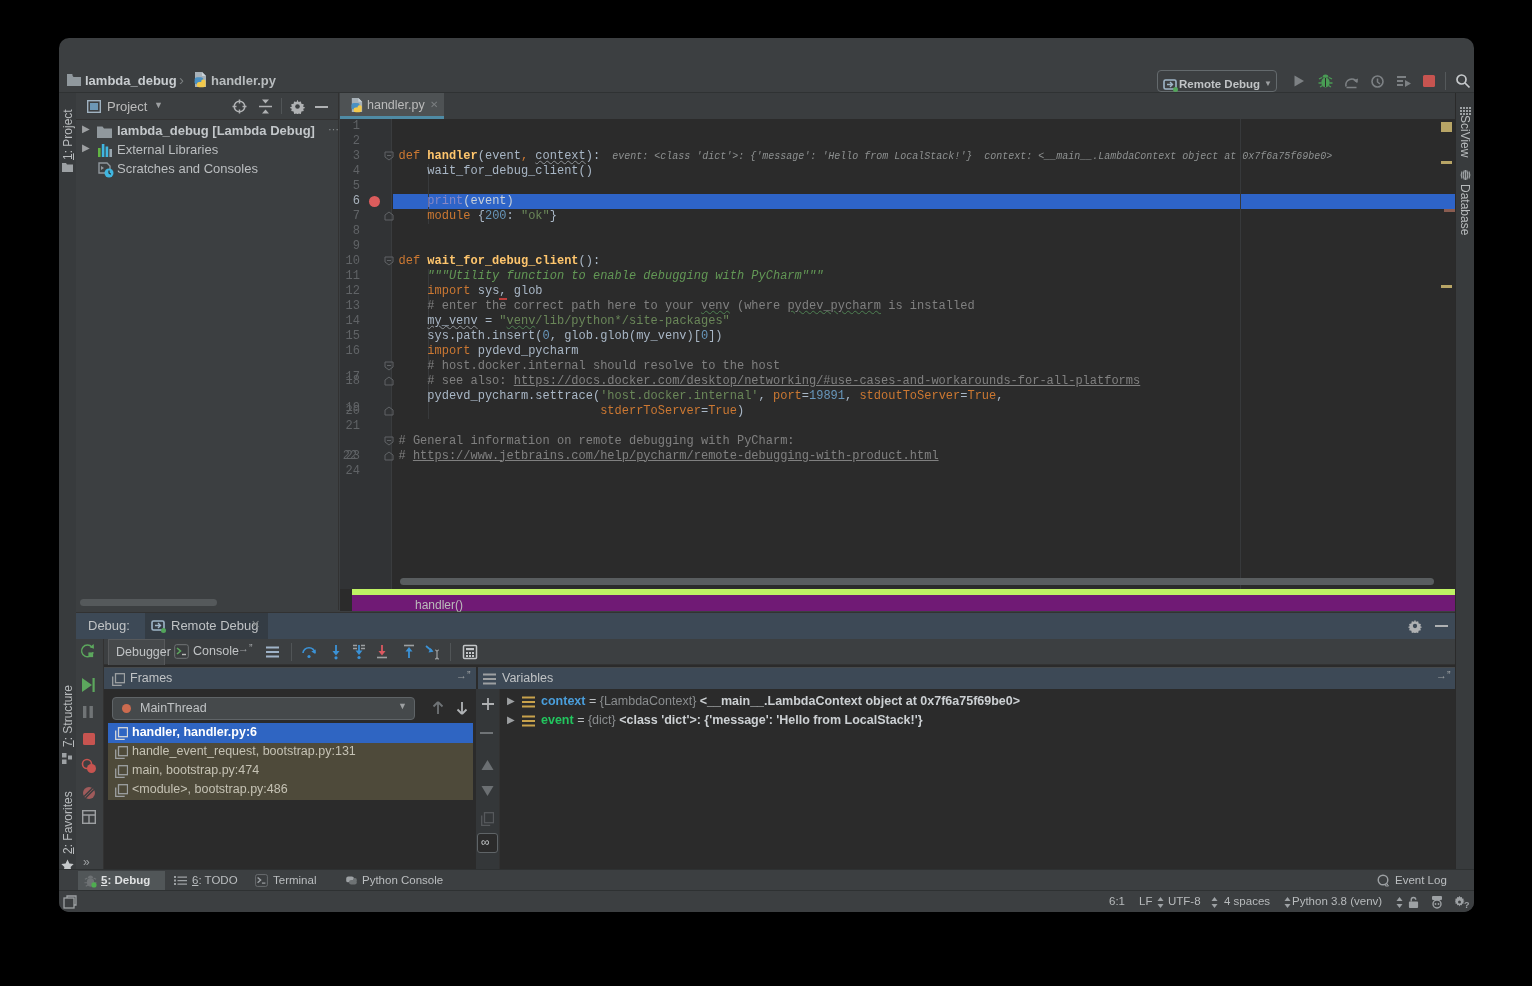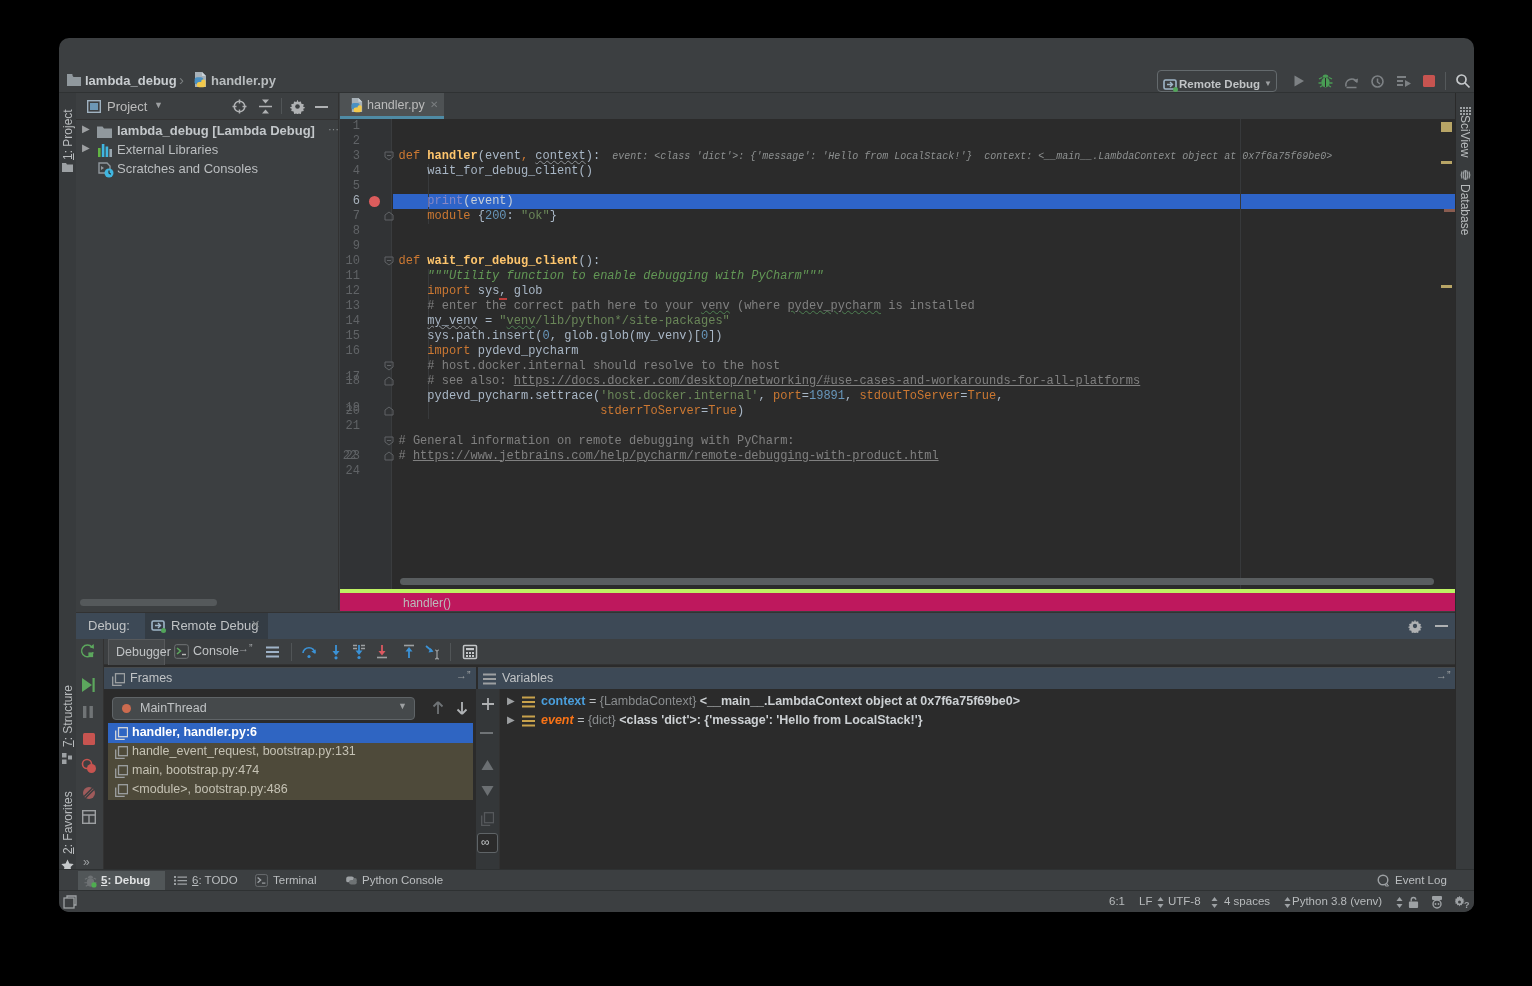--- a/index.html
+++ b/index.html
@@ -286,21 +286,21 @@
         <div class="abs" style="left:28.5px;top:76.5px;width:11px;height:11px;border-radius:50%;background:#db5c5c;"></div>
 
         <div class="abs" style="left:1101px;top:3px;width:11px;height:10px;background:#b8a566;"></div>
         <div class="abs" style="left:1101px;top:42px;width:11px;height:3px;background:#b8a566;"></div>
         <div class="abs" style="left:1104px;top:90px;width:11px;height:3px;background:#8a5c50;"></div>
         <div class="abs" style="left:1101px;top:166px;width:11px;height:3px;background:#b8a566;"></div>
 
         <div class="abs" style="left:60px;top:459px;width:1034px;height:7px;background:#595d5f;border-radius:3.5px;"></div>
       </div>
 
-      <div class="abs" style="left:0;top:496px;width:1115px;height:22px;background:#be185d;border-top:4px solid #bef264;">
+      <div class="abs" style="left:12px;top:496px;width:1115px;height:22px;background:#701a75;border-top:6px solid #bef264;">
         <span class="abs" style="left:63px;top:3px;font-size:12px;color:#bbbbbb;">handler()</span>
       </div>
     </div>
 
     <div class="stripe abs" style="left:1396px;top:0;width:19px;height:776px;border-left:1px solid #2a2a2a;">
       <svg class="abs" style="left:4px;top:14px;" width="11" height="8" viewBox="0 0 11 8">
           <path d="M0 0h2v2H0z M3 0h2v2H3z M6 0h2v2H6z M9 0h2v2H9z M0 3h2v2H0z M3 3h2v2H3z M6 3h2v2H6z M9 3h2v2H9z M0 6h2v2H0z M3 6h2v2H3z M6 6h2v2H6z M9 6h2v2H9z" fill="#9da1a4"></path>
         </svg>
       <div class="vlabel abs" style="left:16px;top:22px;transform:rotate(90deg);transform-origin:0 0;">SciView</div>
       <svg class="abs" style="left:3px;top:76px;" width="13" height="12" viewBox="0 0 13 12">
@@ -512,21 +512,21 @@
           <svg class="abs" style="left:22px;top:3px;" width="13" height="12" viewBox="0 0 13 12">
               <path d="M0 1.5 h13 M0 6 h13 M0 10.5 h13" stroke="#c8a24c" stroke-width="2"></path>
             </svg>
           <span class="abs" style="left:41px;top:1px;"><span style="color:#4a9edb;font-weight:bold;">context</span><span style="color:#bbbec0;"> = </span><span style="color:#8a8d8f;">{LambdaContext} </span><span style="color:#ccd0d3;font-weight:bold;">&lt;__main__.LambdaContext object at 0x7f6a75f69be0&gt;</span></span>
         </div>
         <div class="abs" style="left:0;top:23px;height:19px;width:100%;">
           <span class="abs" style="left:7px;top:2px;font-size:10px;color:#9da0a2;">▶</span>
           <svg class="abs" style="left:22px;top:3px;" width="13" height="12" viewBox="0 0 13 12">
               <path d="M0 1.5 h13 M0 6 h13 M0 10.5 h13" stroke="#c8a24c" stroke-width="2"></path>
             </svg>
-          <span class="abs" style="left:41px;top:1px;"><span style="color:#f97316;font-weight:bold;font-style:italic;">event</span><span style="color:#bbbec0;"> = </span><span style="color:#8a8d8f;">{dict} </span><span style="color:#ccd0d3;font-weight:bold;">&lt;class 'dict'&gt;: {'message': 'Hello from LocalStack!'}</span></span>
+          <span class="abs" style="left:41px;top:1px;"><span style="color:#22c55e;font-weight:bold;">event</span><span style="color:#bbbec0;"> = </span><span style="color:#8a8d8f;">{dict} </span><span style="color:#ccd0d3;font-weight:bold;">&lt;class 'dict'&gt;: {'message': 'Hello from LocalStack!'}</span></span>
         </div>
       </div>
     </div>
   </div>
 
   <div id="twbar" class="abs" style="left:0;top:831px;width:100%;height:21px;background:#3c3f41;border-top:1px solid #2e3132;">
     <div class="abs" style="left:19px;top:1px;width:87px;height:20px;background:#515658;">
       <svg class="abs" style="left:6px;top:4px;" width="13" height="13" viewBox="0 0 15 15">
         <ellipse cx="7.5" cy="8.5" rx="4.2" ry="5" fill="#6e7274"></ellipse>
         <path d="M4.5 3.5 a3 3 0 0 1 6 0" fill="#6e7274"></path>

